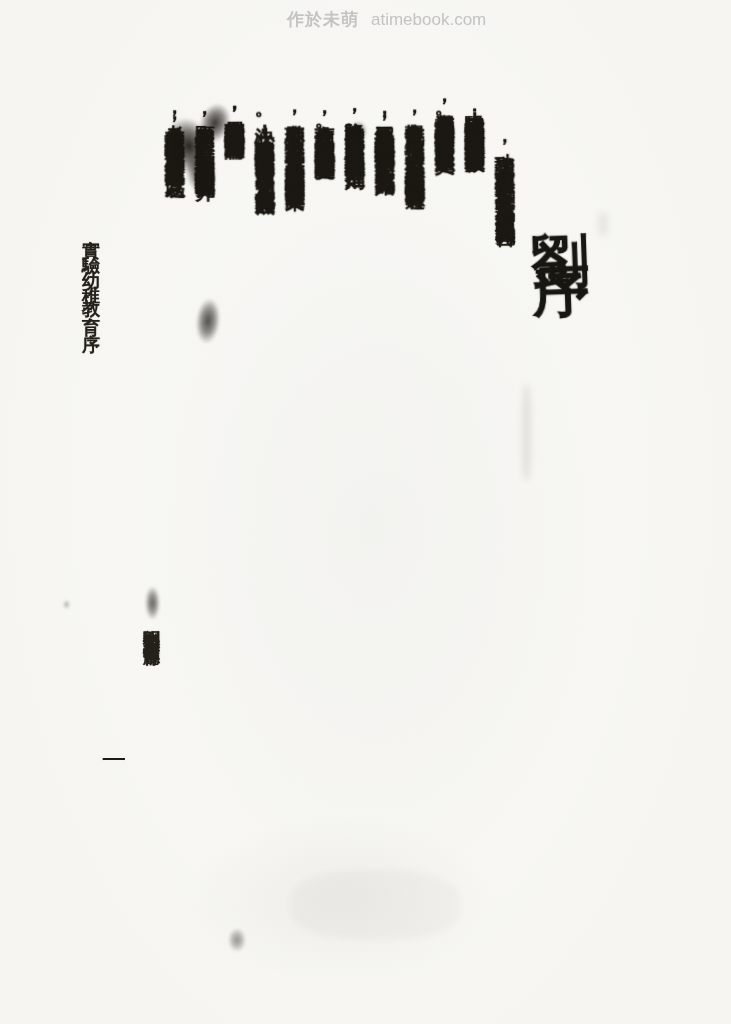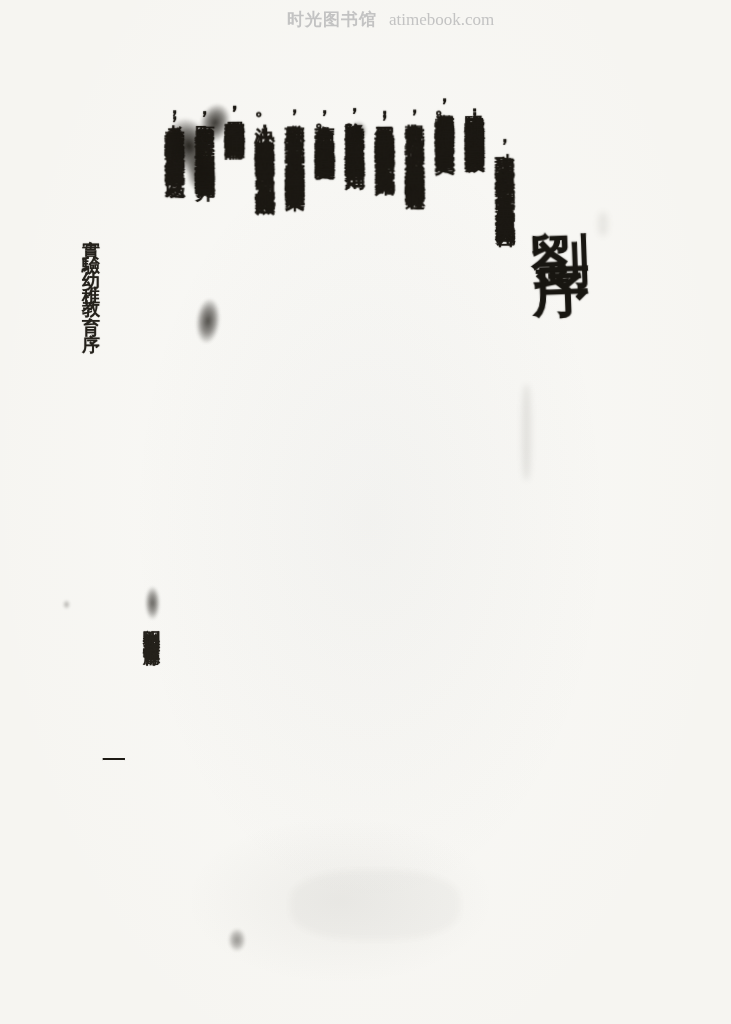--- a/index.html
+++ b/index.html
@@ -13,21 +13,21 @@
       radial-gradient(ellipse 420px 700px at 360px 480px, rgba(250,250,248,.9), transparent 90%),
       #f6f5f1;
   }
   .watermark {
     position:absolute; top:8px; left:287px;
     color:#c3c3c3; font-size:17px; letter-spacing:1px;
     font-family:"DejaVu Sans","Liberation Sans",sans-serif; font-weight:bold;
     white-space:nowrap;
   }
   .watermark .url {
-    font-family:Liberation Serif, serif;
+    font-family:Liberation Sans, sans-serif;
     font-weight:normal; margin-left:12px; letter-spacing:0;margin-top:24px;
   }
   .page-title {
     position:absolute; left:530px; top:184px; height:230px;
     writing-mode:vertical-rl;
     font-size:58px; font-weight:bold; color:#181611;
     letter-spacing:26px; line-height:64px;
     transform:rotate(-2deg);
     filter:blur(.35px);
     text-shadow:0 0 1.5px rgba(25,22,17,.55);
@@ -69,21 +69,21 @@
   }
   .bleed {
     position:absolute; border-radius:40%;
     background:rgba(90,85,78,.5); filter:blur(3px);
   }
 </style>
 </head>
 <body>
 
 <div class="watermark">
-  <span>时光图书馆</span><span class="url">atimebook.com</span>
+  <span>作於未萌</span><span class="url">atimebook.com</span>
 </div>
 
 <div class="page-title">劉序</div>
 
 <div class="main-text">
   <p class="first">愛護之功，禮有慈幼之政；孟母擇鄰，會見層軒。幼稚教育之需要，吾先民固已見及之矣</p>
   <p>其在泰西則導源於法國之盧騷；而幼稚園之創興，實肇端於德國之佛洛培爾；厥後經佛氏弟子封</p>
   <p>祿培夫人及叔爾次夫人宣傳及倡導，遂為舉世所仿行。降及今日文明各國，莫不以之與國民教育</p>
   <p>等量齊觀，提倡推廣，不遺餘力。顧從事斯項工作者，必須對兒童生理與心理之發展，有透徹</p>
   <p>之了解，且須熟諳供給適宜環境以助長發展，尤須徵於未形，作於未萌，始克奏其安教之效。</p>

